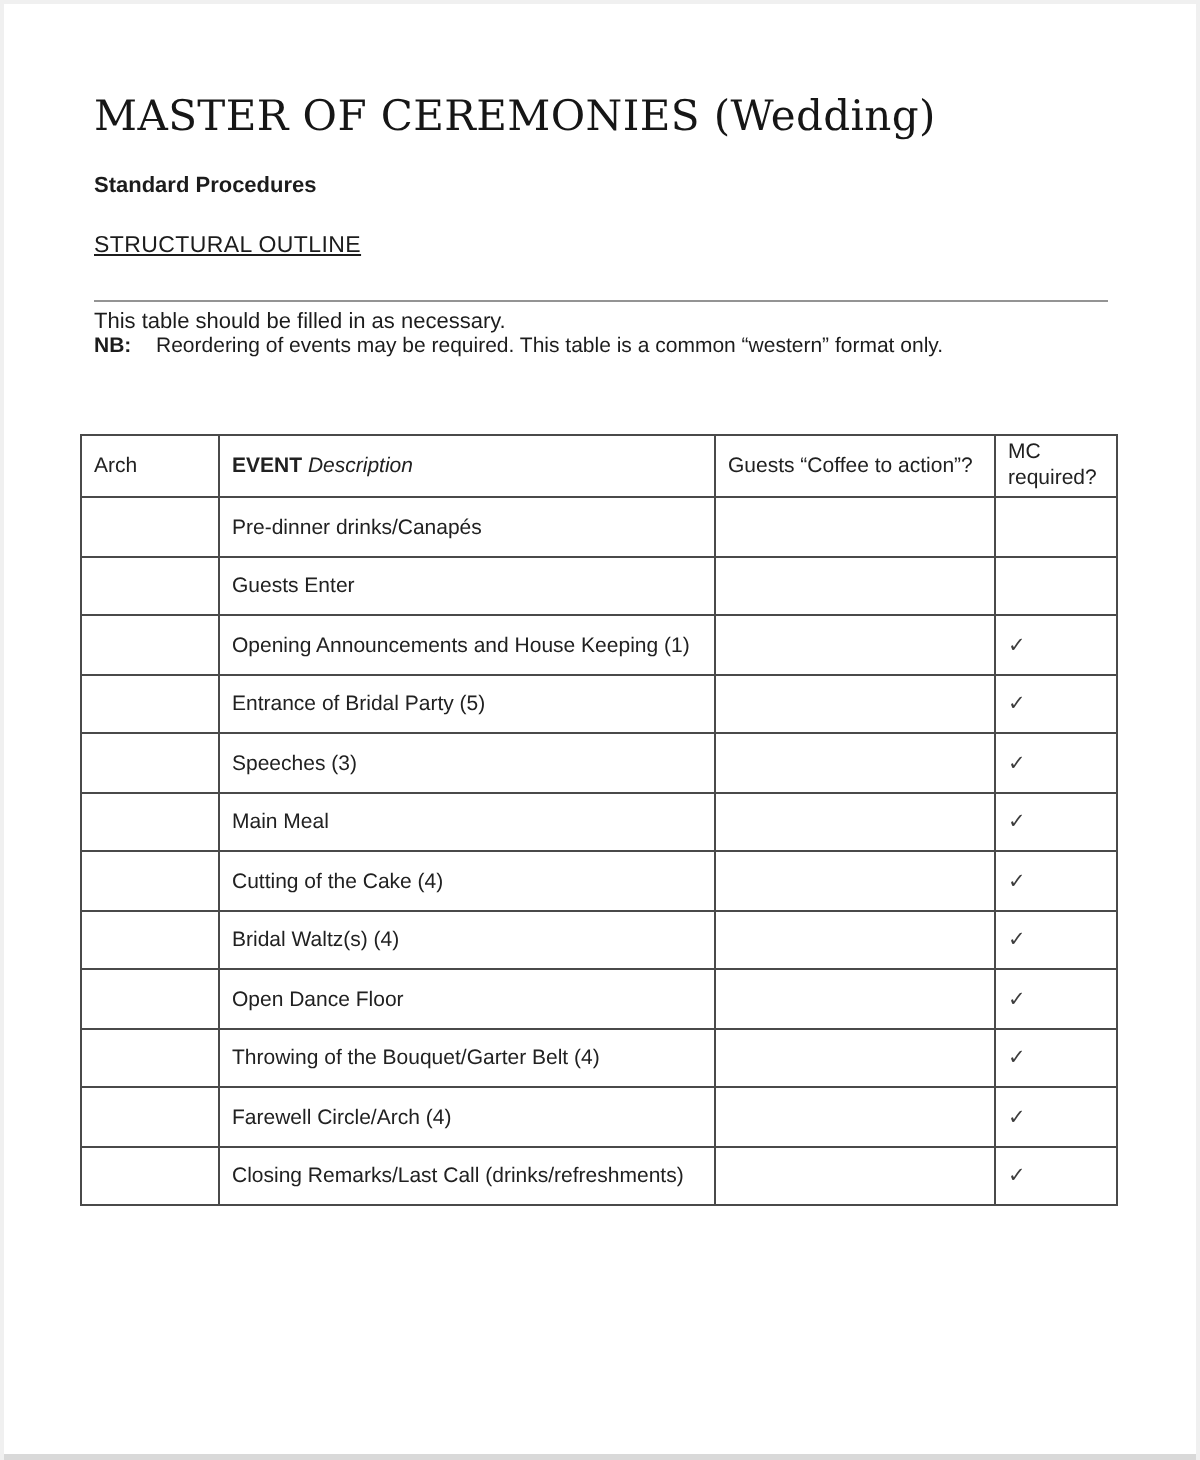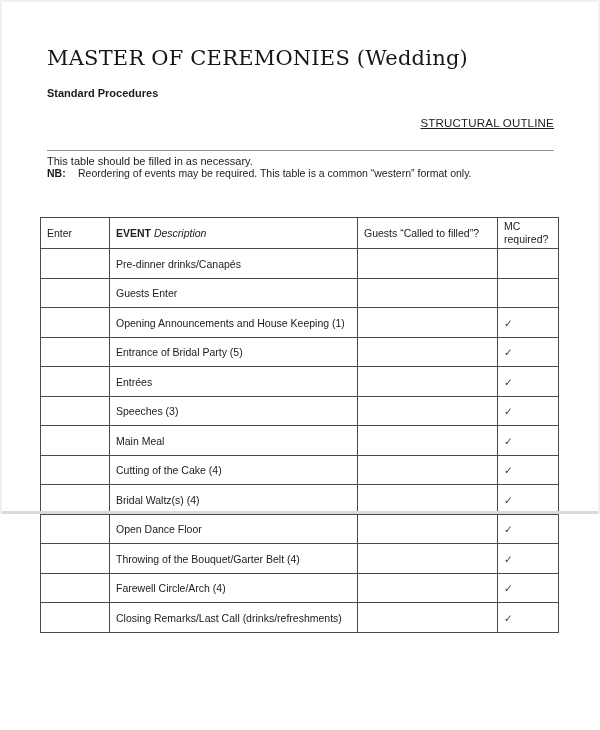--- a/index.html
+++ b/index.html
@@ -6,21 +6,21 @@
   html, body { width: 600px; height: 730px; }
   body {
     background: #ffffff;
     font-family: "Liberation Sans", sans-serif;
     color: #1c1c1c;
     position: relative;
     overflow: hidden;
   }
   .page {
     width: 600px;
-    height: 514px;
+    height: 730px;
     background: #ffffff;
     border: 2px solid #f0f0f0;
     border-bottom: none;
     padding: 0 44px 0 45px;
     position: relative;
   }
   .bottom-edge {
     position: absolute;
     left: 0; right: 0; bottom: 0;
     height: 3px;
@@ -38,21 +38,20 @@
   .subtitle {
     margin-top: 17px;
     font-size: 11px;
     font-weight: bold;
   }
   .section-heading {
     margin-top: 18px;
     font-size: 11.5px;
     text-decoration: underline;
     letter-spacing: 0.2px;
-    text-align: right;
   }
   .rule {
     margin-top: 21px;
     border: none;
     border-top: 1px solid #949494;
     width: 100%;
   }
   .instruction {
     margin-top: 4px;
     font-size: 11px;
@@ -122,26 +121,26 @@
 
   <table class="outline">
     <colgroup>
       <col class="c-time">
         <col class="c-event">
         <col class="c-guests">
         <col class="c-mc">
     </colgroup>
     <thead>
       <tr>
-        <th>Enter</th>
+        <th>Arch</th>
         <th>
           <span class="hdr-event-bold">EVENT</span>
           <span class="hdr-event-italic">Description</span>
         </th>
-        <th class="center">Guests “Called to filled”?</th>
+        <th class="center">Guests “Coffee to action”?</th>
         <th class="center">MC required?</th>
       </tr>
     </thead>
     <tbody>
 
     <tr>
         <td class="time-cell"></td>
         <td class="event-cell">Pre-dinner drinks/Canapés</td>
         <td class="guests-cell"></td>
         <td class="mc-cell"></td>
@@ -159,26 +158,20 @@
         <td class="mc-cell">✓</td>
       </tr>
         <tr>
         <td class="time-cell"></td>
         <td class="event-cell">Entrance of Bridal Party (5)</td>
         <td class="guests-cell"></td>
         <td class="mc-cell">✓</td>
       </tr>
         <tr>
         <td class="time-cell"></td>
-        <td class="event-cell">Entrées</td>
-        <td class="guests-cell"></td>
-        <td class="mc-cell">✓</td>
-      </tr>
-        <tr>
-        <td class="time-cell"></td>
         <td class="event-cell">Speeches (3)</td>
         <td class="guests-cell"></td>
         <td class="mc-cell">✓</td>
       </tr>
         <tr>
         <td class="time-cell"></td>
         <td class="event-cell">Main Meal</td>
         <td class="guests-cell"></td>
         <td class="mc-cell">✓</td>
       </tr>

